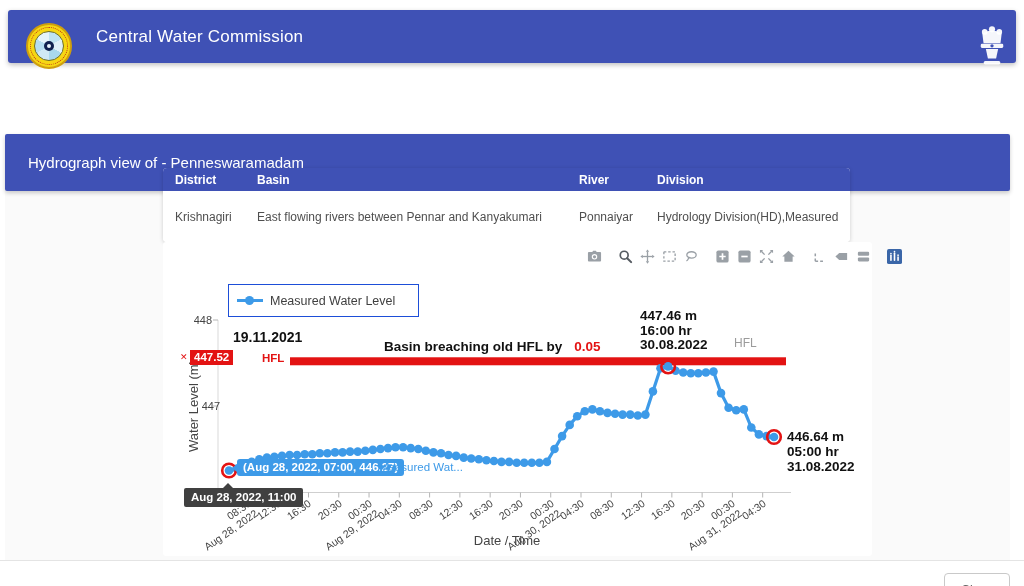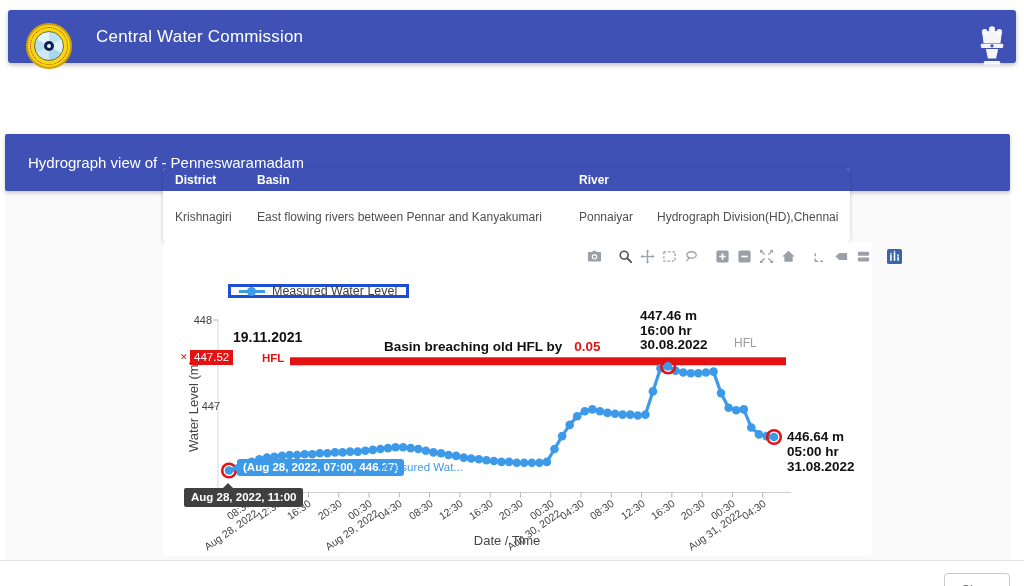--- a/index.html
+++ b/index.html
@@ -44,41 +44,41 @@
   
   .chart-card { left:163px; top:242px; width:709px; height:314px; background:#fff; border-radius:3px; z-index:2; }
 
   .modebar { left:586px; top:248px; display:flex; align-items:center; gap:5px; z-index:4; }
   .mb-btn { width:17px; height:17px; display:flex; align-items:center; justify-content:center; cursor:pointer; }
   .mb-btn svg { width:15px; height:15px; }
   .mb-gap { margin-right:9px; }
 
   #plot-svg { left:0; top:0; width:1024px; height:586px; z-index:3; pointer-events:none; }
 
-  .legend { left:228px; top:284px; height:14px; display:flex; align-items:center; gap:7px;
-    background:#fff; border:3px solid #1d4ed8; padding:0 9px 0 8px; z-index:4; }
+  .legend { left:228px; top:284px; height:33px; display:flex; align-items:center; gap:7px;
+    background:#fff; border:1px solid #1d4ed8; padding:0 23px 0 8px; z-index:4; }
   .legend-sample { width:26px; height:9px; position:relative; }
   .legend-sample .ln { position:absolute; left:0; top:3px; width:26px; height:3px; background:#3d9ae8; }
   .legend-sample .dt { position:absolute; left:8px; top:0; width:9px; height:9px; border-radius:50%; background:#3d9ae8; }
   .legend-label { font-size:12.5px; color:#3f3f3f; }
 
   .ytitle { left:193px; top:406px; transform:translate(-50%,-50%) rotate(-90deg);
     white-space:nowrap; font-size:13px; color:#444; z-index:3; }
   .xtitle { left:432px; top:533px; width:150px; text-align:center; font-size:13px; color:#444; z-index:3; }
 
   #ytick-labels .ytick { position:absolute; width:36px; text-align:right; font-size:11px; color:#444; z-index:3; }
   #xtick-labels .xtick { position:absolute; top:497px; width:90px; text-align:right;
     font-size:10.5px; line-height:12px; color:#444; transform-origin:100% 0; transform:rotate(-35deg); z-index:3; }
 
   
   .ann { z-index:4; }
   .ann-bold { font-weight:700; color:#111; }
   .hfl-date { left:233px; top:329px; font-size:14px; }
   .hfl-marker { left:180px; top:352px; color:#e31313; font-size:9px; font-weight:700; }
-  .hfl-value { left:190px; top:350px; background:#e31313; color:#fff; font-size:11.5px; font-weight:400;
+  .hfl-value { left:190px; top:350px; background:#e31313; color:#fff; font-size:11.5px; font-weight:700;
     padding:1px 4px 2px; }
   .hfl-left { left:262px; top:352px; color:#e31313; font-size:11.5px; font-weight:600; }
   .hfl-right { left:734px; top:336px; color:#9b9b9b; font-size:12px; }
   .missed { left:384px; top:339px; font-size:13.5px; }
   .missed .val { color:#e31313; margin-left:12px; }
   .peak-ann { left:640px; top:309px; font-size:13.5px; line-height:14.5px; }
   .end-ann { left:787px; top:429px; font-size:13.5px; line-height:15px; }
 
   
   .pt-tip { left:237px; top:459px; background:#3d9ae8; color:#fff; font-size:11.5px; font-weight:700;
@@ -125,26 +125,27 @@
   <div class="abs subbar-title">Hydrograph view of - Penneswaramadam</div>
 </div>
 
 <div class="abs content-bg"></div>
 
 <div class="abs table-card">
   <div class="t-row t-head">
     <div class="t-cell c0">District</div>
     <div class="t-cell c1">Basin</div>
     <div class="t-cell c2">River</div>
+    <div class="t-cell c3">Division</div>
   </div>
   <div class="t-row t-body">
     <div class="t-cell c0">Krishnagiri</div>
     <div class="t-cell c1">East flowing rivers between Pennar and Kanyakumari</div>
     <div class="t-cell c2">Ponnaiyar</div>
-    <div class="t-cell c3">Hydrograph Division(HD),Chennai</div>
+    <div class="t-cell c3">Hydrology Division(HD),Measured</div>
   </div>
 </div>
 
 <div class="abs chart-card"></div>
 
 <div class="abs modebar">
   <span class="mb-btn mb-gap">
     <svg viewBox="0 0 16 16">
         <path fill="#9aa0a6" d="M5.6 3.2 6.6 1.8h2.8l1 1.4H14a1 1 0 0 1 1 1v8a1 1 0 0 1-1 1H2a1 1 0 0 1-1-1v-8a1 1 0 0 1 1-1z"></path>
         <circle cx="8" cy="8.3" r="2.9" fill="#fff"></circle>

